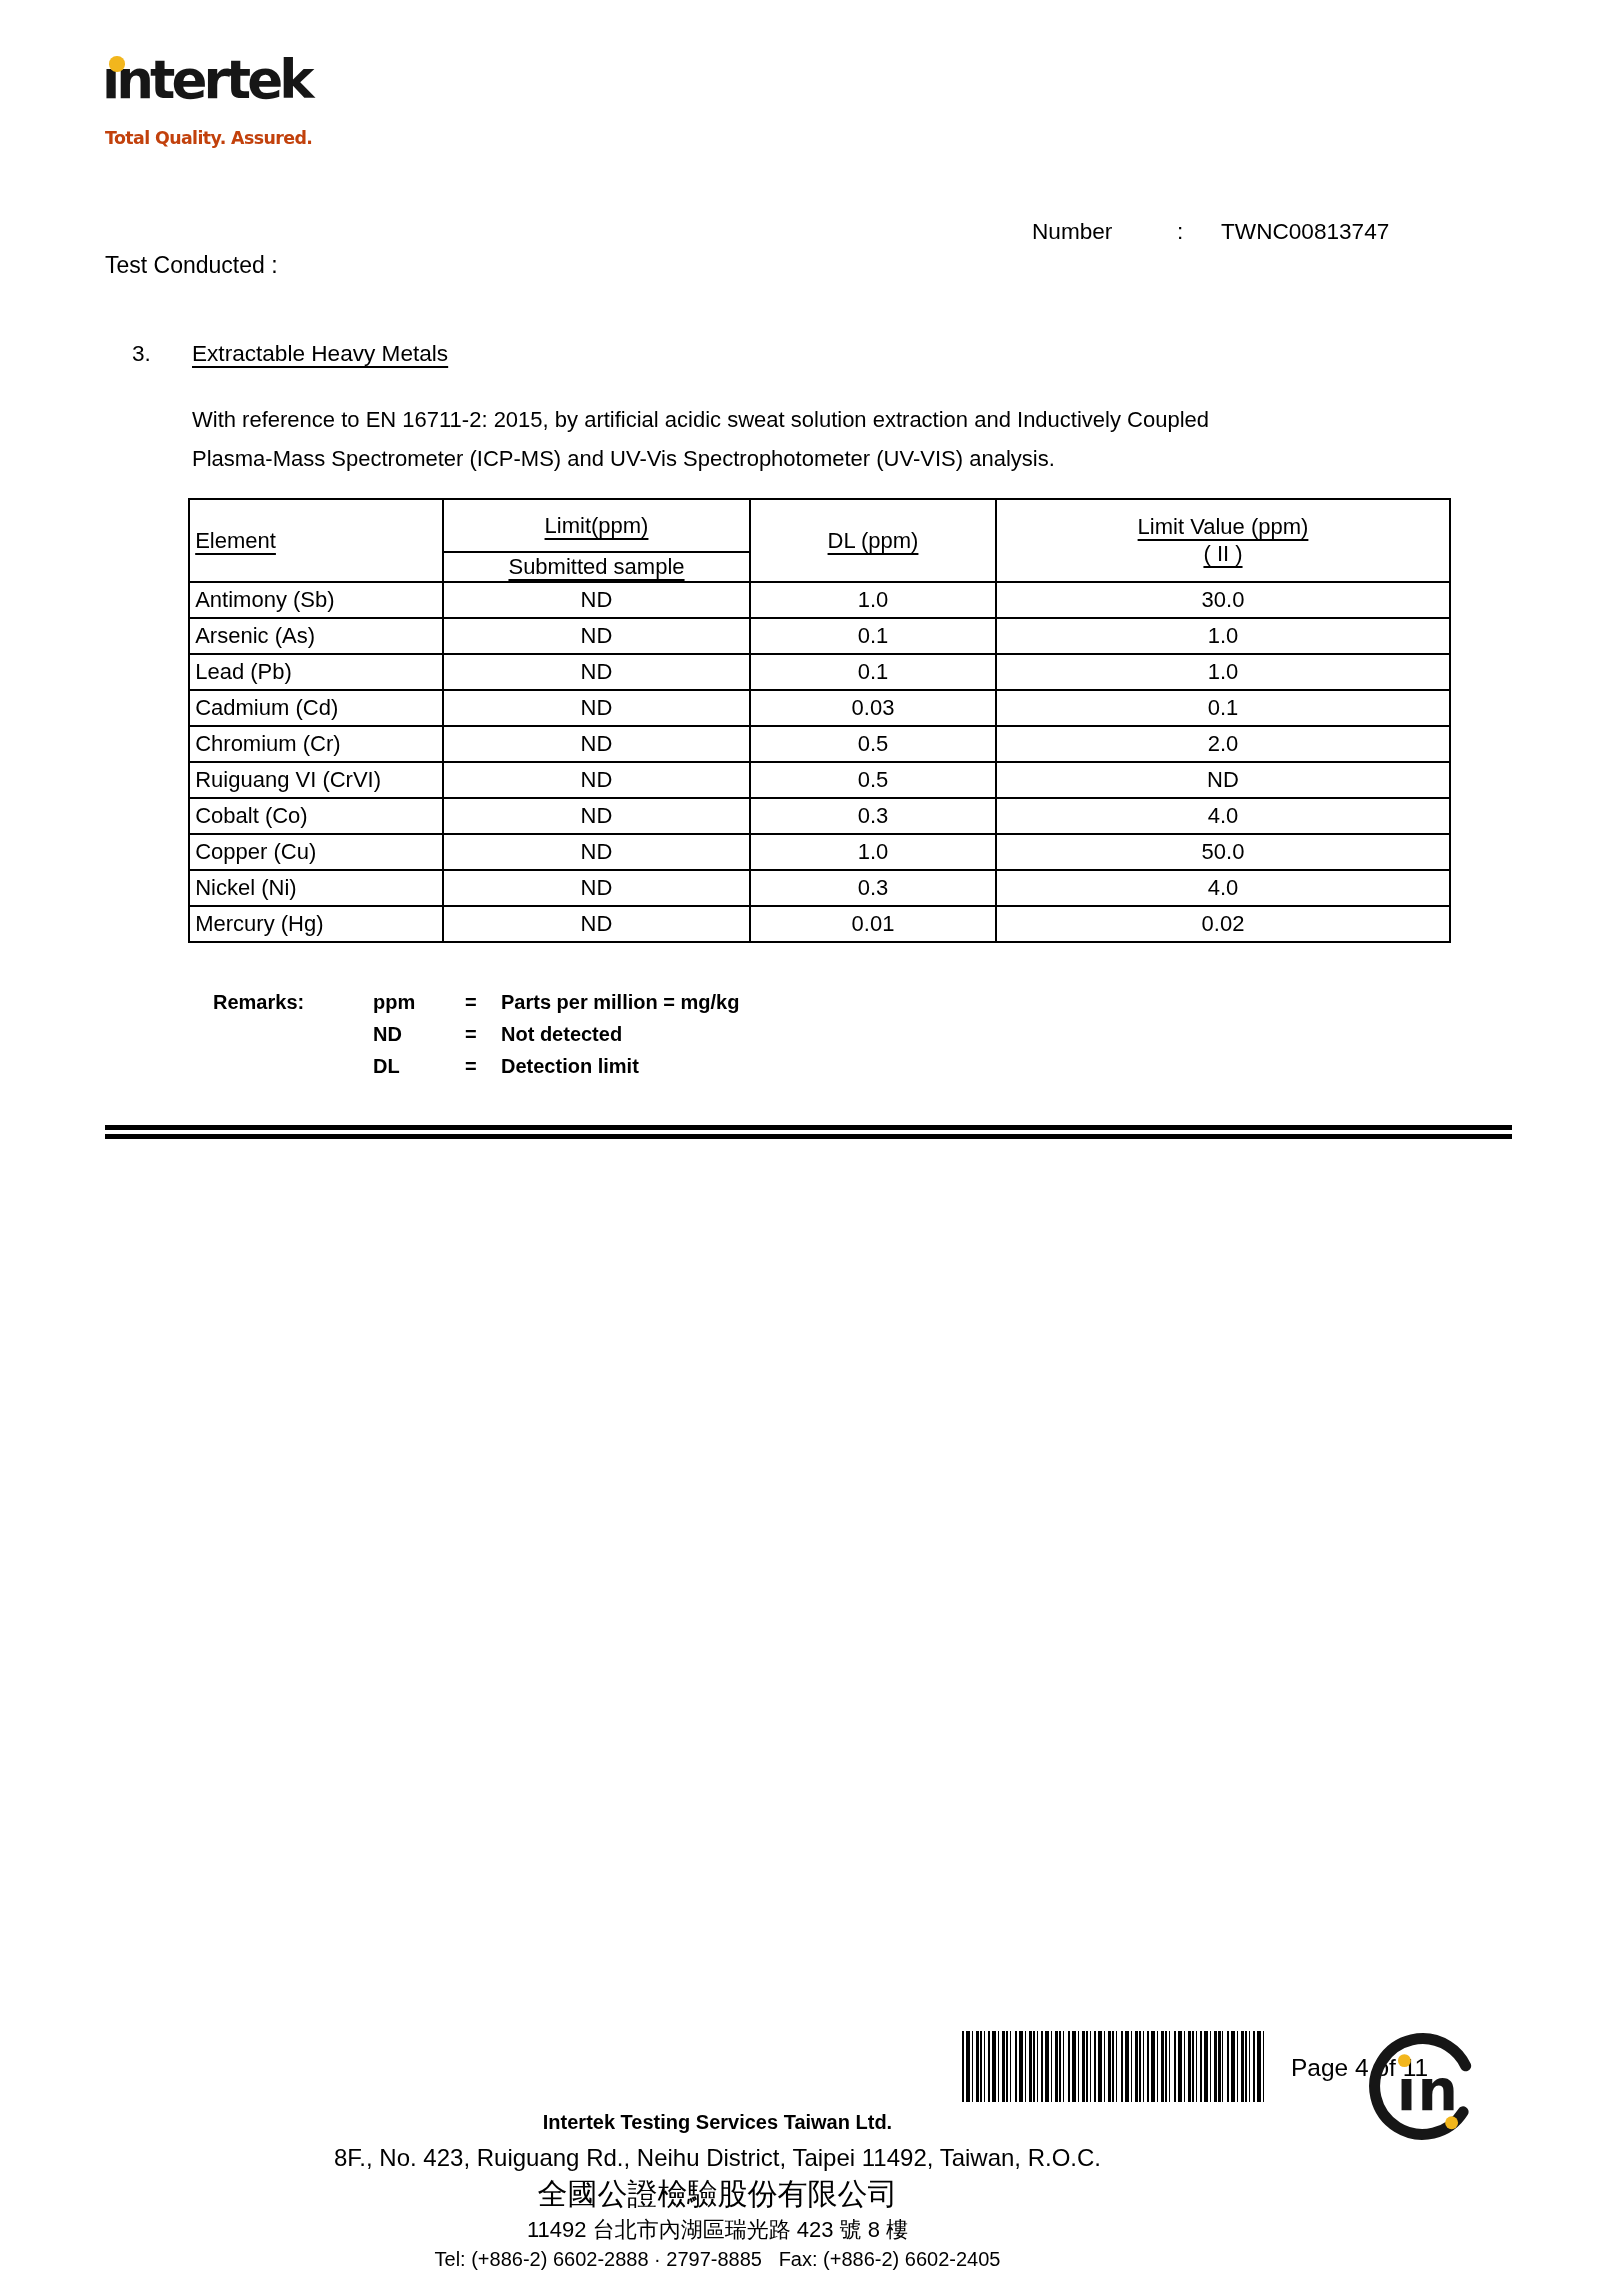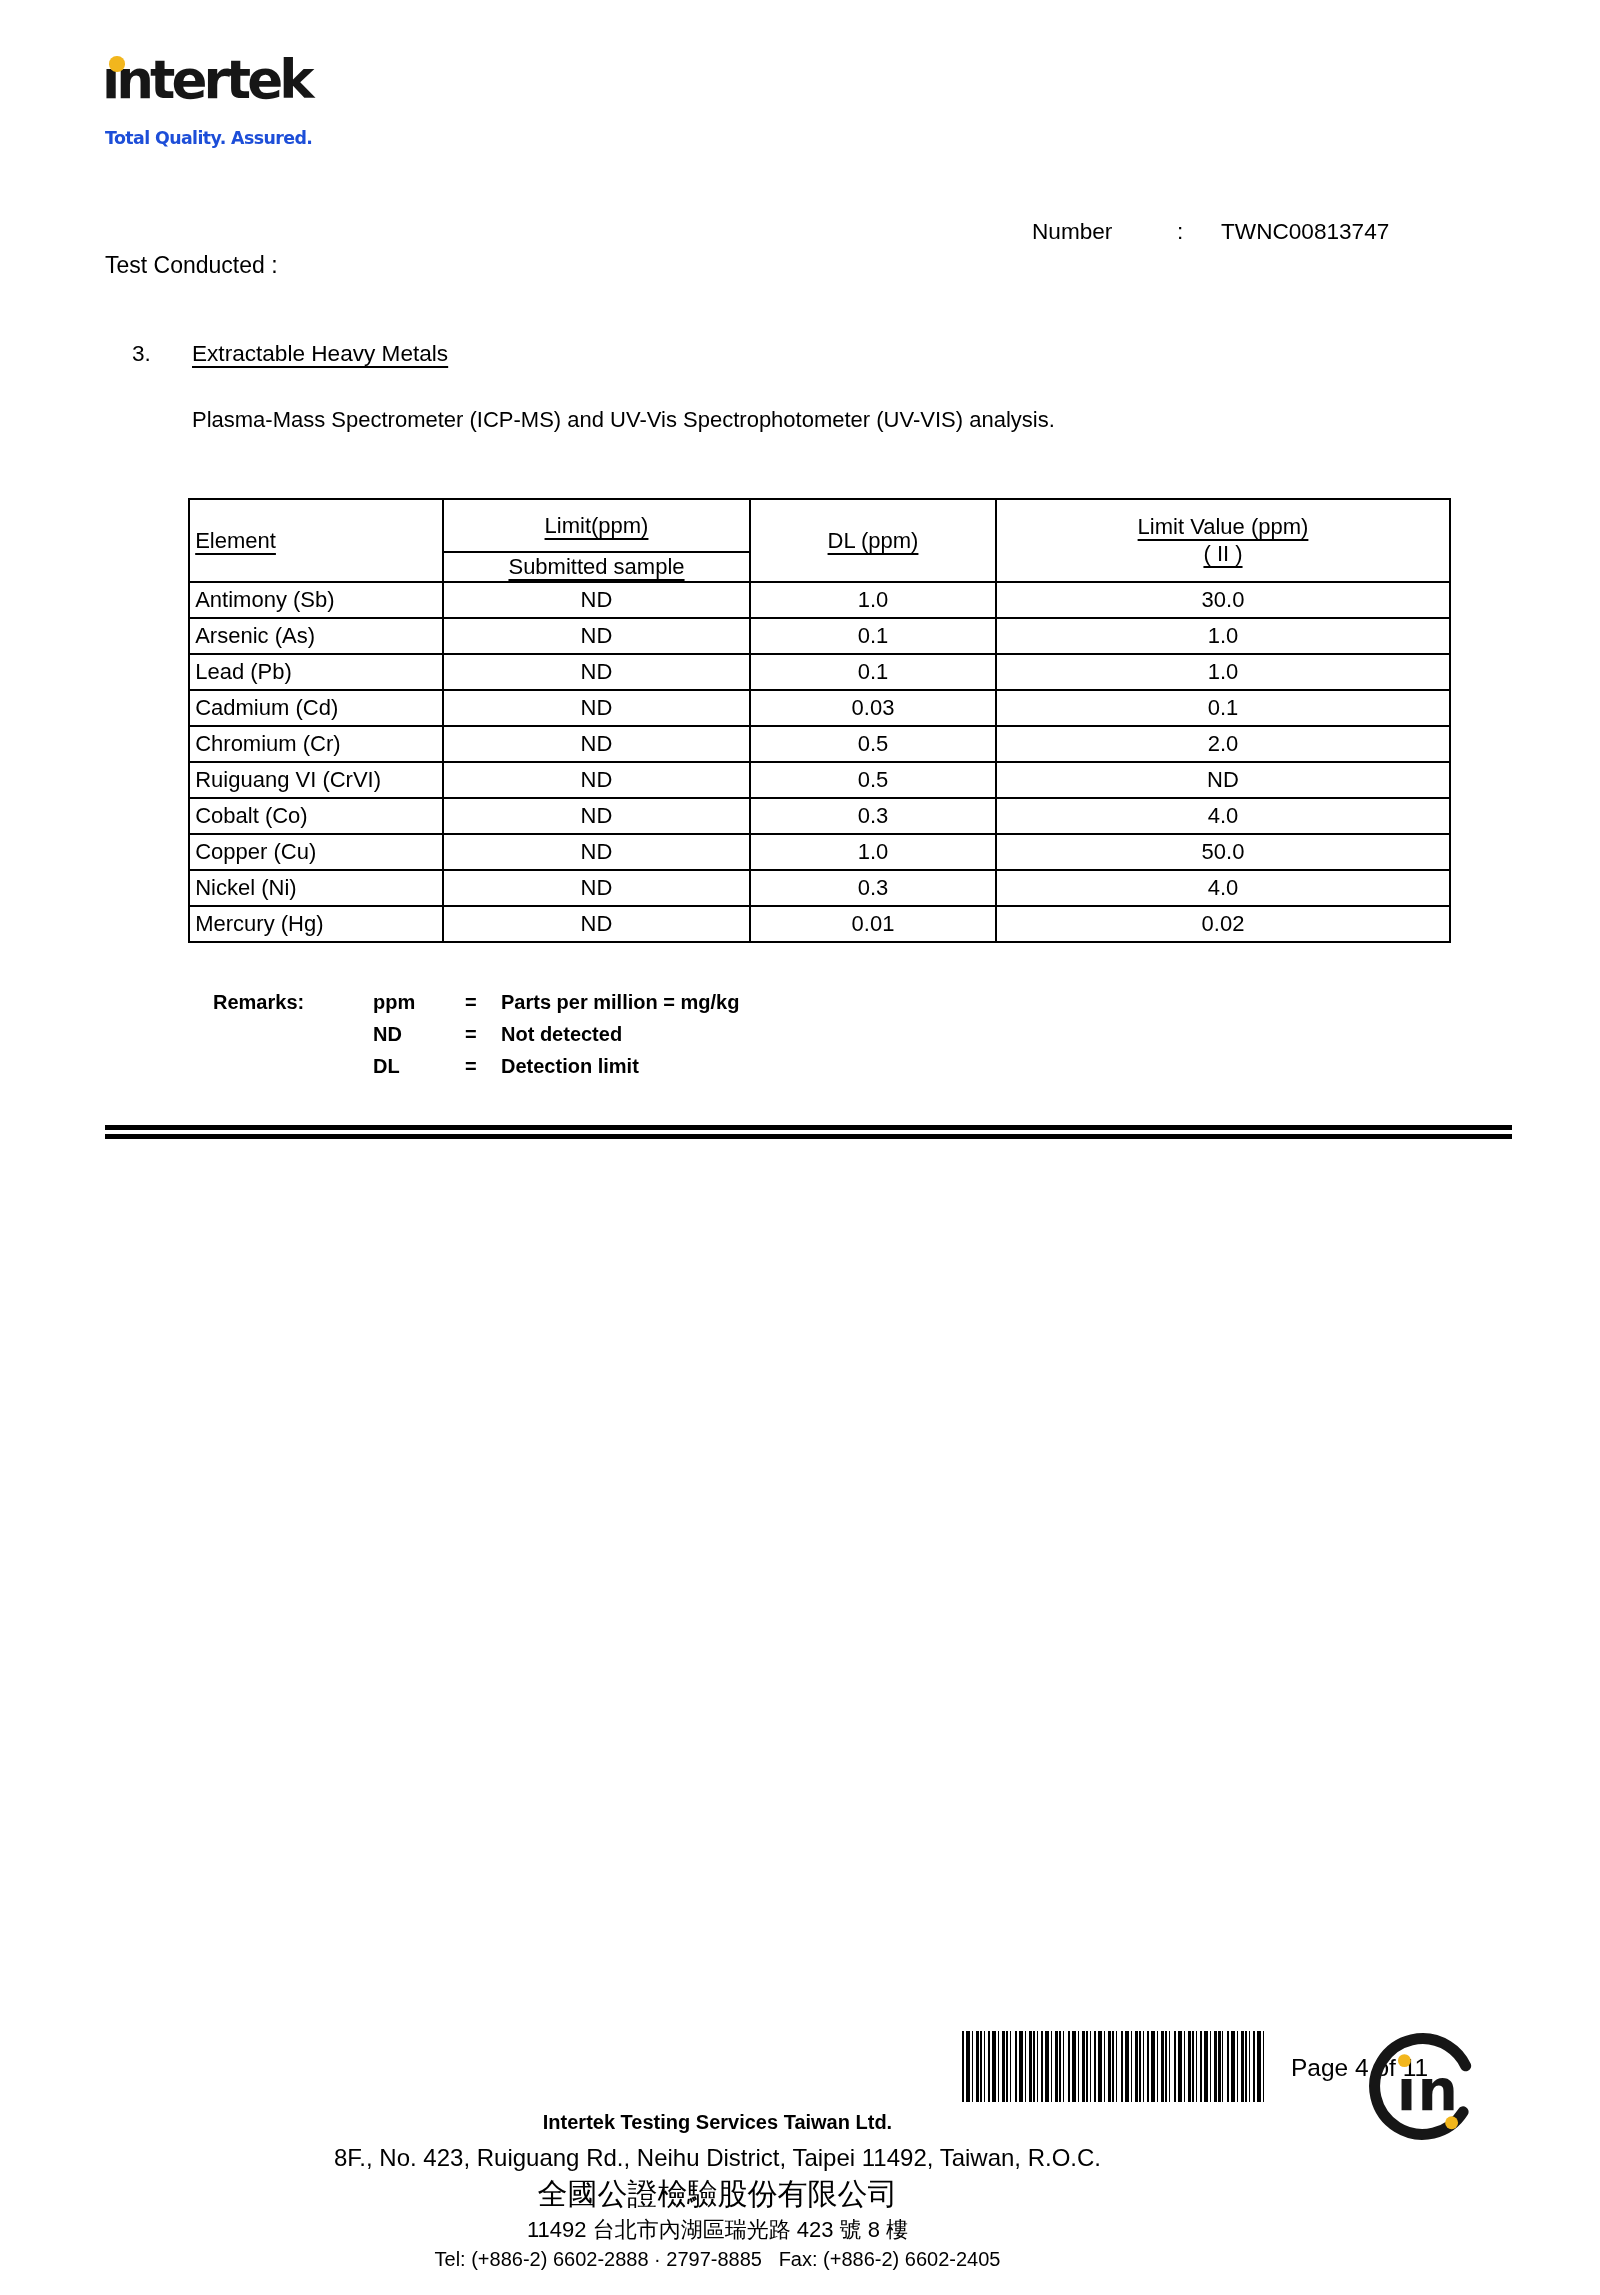--- a/index.html
+++ b/index.html
@@ -10,21 +10,21 @@
   .abs{position:absolute;}
 
   
   .wordmark{
     left:102px; top:49px; font-family:"DejaVu Sans", sans-serif;
     font-weight:bold; font-size:53px; letter-spacing:-3.9px; color:#161616;
   }
   .wordmark-dot{left:109px; top:56px; width:15.5px; height:15.5px; border-radius:50%;}
   .tagline{
     left:105px; top:128px; font-family:"DejaVu Sans", sans-serif;
-    font-weight:bold; font-size:17.4px; letter-spacing:-0.6px; color:#1d4ed8;
+    font-weight:bold; font-size:17.4px; letter-spacing:-0.6px; color:#c2410c;
   }
 
   .number-row{left:1032px; top:219px; display:flex; font-size:22.6px;}
   .number-row .lbl{width:145px;}
   .number-row .col{width:44px;}
   .test-conducted{left:105px; top:252px; font-size:23px;}
 
   
   .sec-index{left:132px; top:341px; font-size:22.6px;}
   .sec-title{left:192px; top:341px; font-size:22.6px;
@@ -87,20 +87,21 @@
     <span class="col">:</span>
     <span>TWNC00813747</span>
   </div>
 
   <div class="abs test-conducted">Test Conducted :</div>
 
   <div class="abs sec-index">3.</div>
   <div class="abs sec-title">Extractable Heavy Metals</div>
 
   <div class="abs para">
+    <div>With reference to EN 16711-2: 2015, by artificial acidic sweat solution extraction and Inductively Coupled</div>
     <div>Plasma-Mass Spectrometer (ICP-MS) and UV-Vis Spectrophotometer (UV-VIS) analysis.</div>
   </div>
 
   <div class="abs tbl-wrap">
     <table class="results">
       <colgroup>
         <col style="width:254px">
           <col style="width:307px">
           <col style="width:246px">
           <col style="width:454px">

